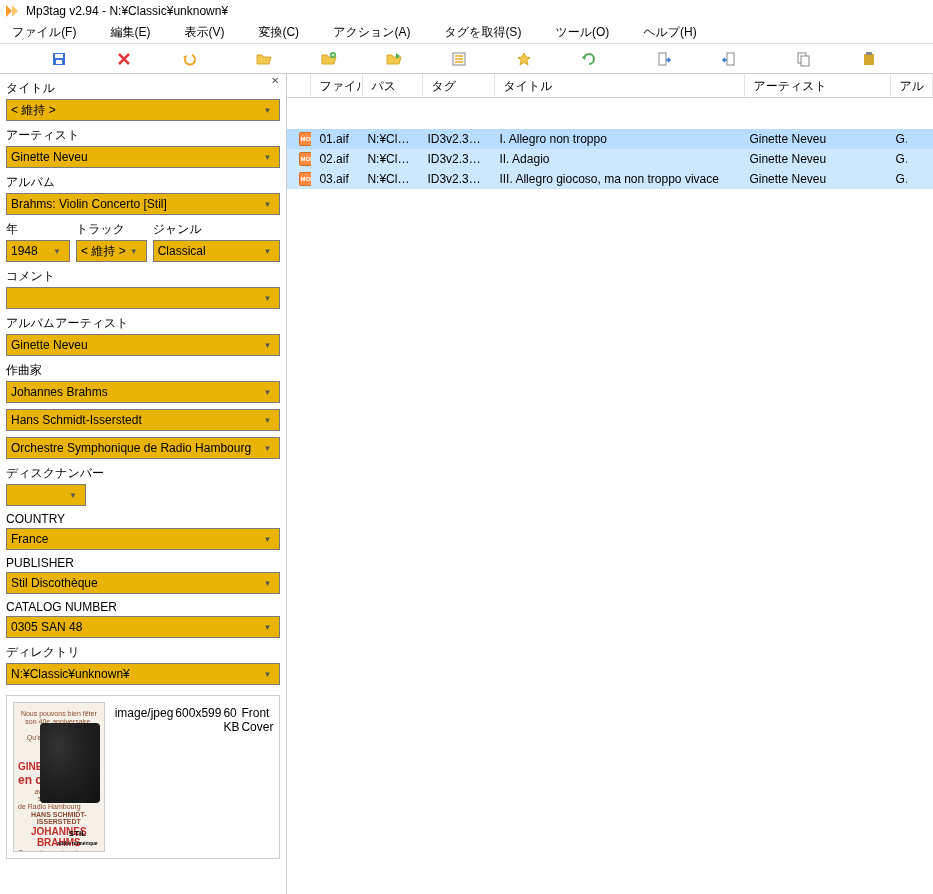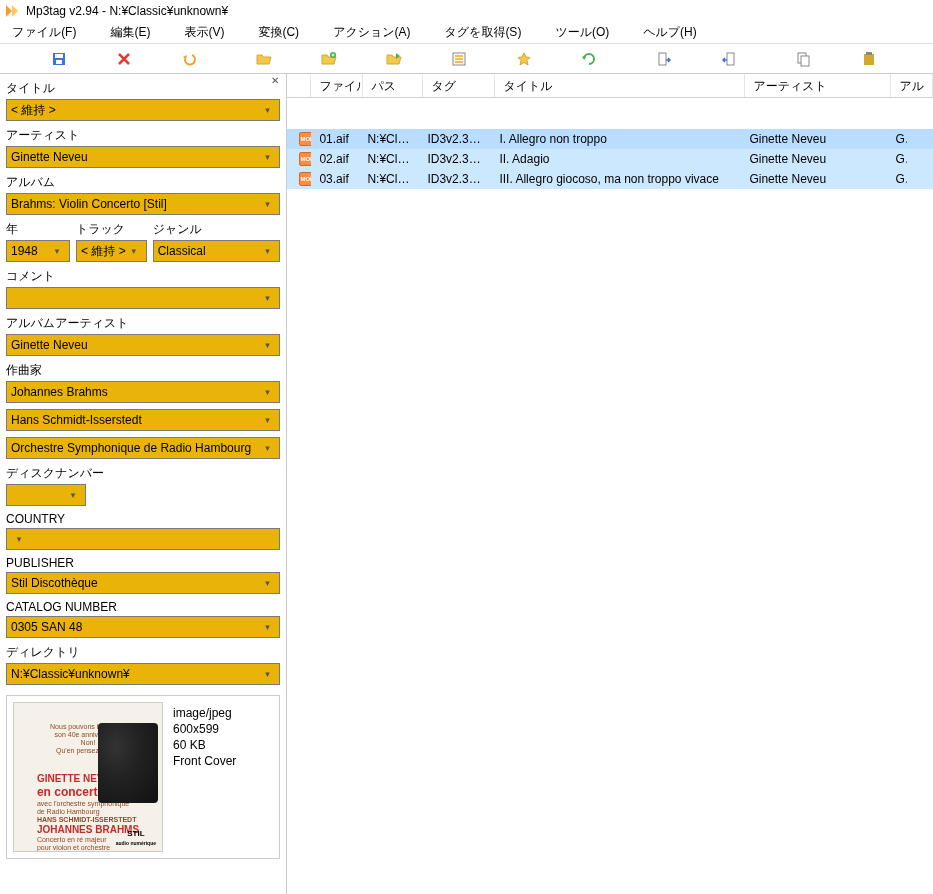--- a/index.html
+++ b/index.html
@@ -24,21 +24,21 @@
 .field-row .field { flex: 1; }
 .field-row .field.small { flex: 0 0 64px; }
 .field-row .field.med { flex: 0 0 64px; }
 .cover-area { margin-top: 10px; border: 1px solid #ccc; padding: 6px; display: flex; gap: 10px; }
 .cover-img { width: 150px; height: 150px; background: #f5f1e8; border: 1px solid #ccc; display: flex; align-items: center; justify-content: center; flex-direction: column; color: #8b4a2e; font-size: 9px; text-align: center; padding: 4px; position: relative; overflow: hidden; }
 .cover-img .textarea { flex: 0 0 50%; display: flex; flex-direction: column; justify-content: center; gap: 1px; }
 .cover-img .big { color: #c52b2b; font-weight: bold; font-size: 10px; }
 .cover-img .sm { color: #8b4a2e; font-size: 7px; }
 .cover-img .logo { color: #000; font-size: 8px; font-weight: bold; }
 .cover-img .portrait { position: absolute; right: 4px; top: 20px; width: 60px; height: 80px; background: radial-gradient(ellipse at 30% 30%, #333 0%, #222 40%, #111 100%); border-radius: 4px; }
-.cover-info { display: flex; flex-direction: column; gap: 2px; padding-top: 4px; color: #000; }
+.cover-info { display: flex; flex-direction: row; gap: 2px; padding-top: 4px; color: #000; }
 .filelist { flex: 1; display: flex; flex-direction: column; background: #fff; }
 .fl-header { height: 24px; display: flex; border-bottom: 1px solid #d0d0d0; background: #fff; }
 .fl-header .col { border-right: 1px solid #e5e5e5; padding: 4px 8px; color: #000; overflow: hidden; white-space: nowrap; }
 .fl-rows { flex: 1; overflow: auto; }
 .fl-row { height: 20px; display: flex; align-items: center; background: #cce8ff; }
 .fl-row.sel { background: #cce8ff; }
 .fl-row:nth-child(1) { background: #b9ddff; margin-top: 31px; }
 .fl-row .cell { padding: 2px 8px; overflow: hidden; white-space: nowrap; text-overflow: ellipsis; color: #000; }
 .fl-row .file-icon { width: 16px; height: 14px; background: #ff8c42; border: 1px solid #d66a1f; border-radius: 2px; margin: 0 4px 0 4px; font-size: 6px; color: #fff; display: flex; align-items: center; justify-content: center; font-weight: bold; }
 .c-icon { flex: 0 0 24px; }
@@ -325,20 +325,21 @@
         <div class="field-label">ディスクナンバー</div>
       <div class="field-input" style="width:80px">
           <span class="val"></span>
           <span class="dd">▾</span>
         </div>
       </div>
 
     <div class="field">
         <div class="field-label">COUNTRY</div>
       <div class="field-input">
+          <span class="val">France</span>
           <span class="dd">▾</span>
         </div>
       </div>
 
     <div class="field">
         <div class="field-label">PUBLISHER</div>
       <div class="field-input">
           <span class="val">Stil Discothèque</span>
           <span class="dd">▾</span>
         </div>

